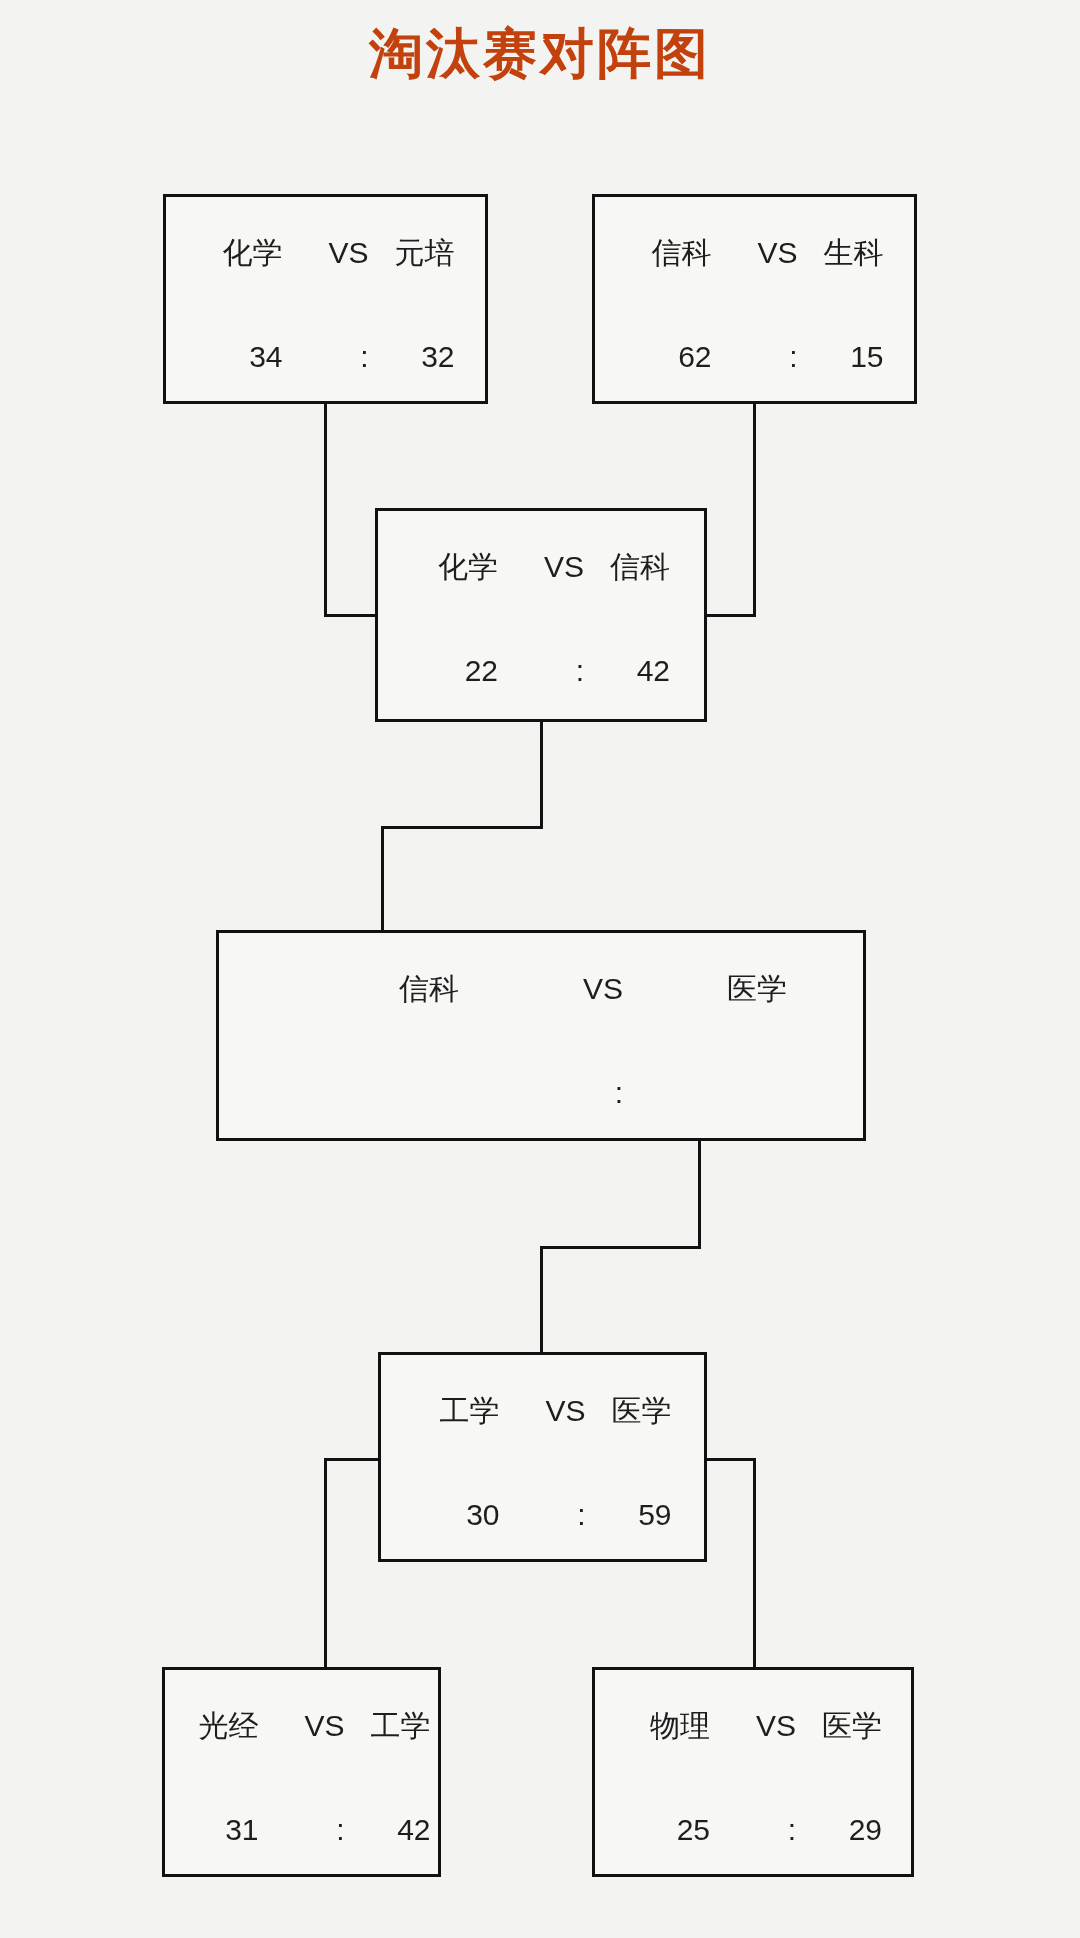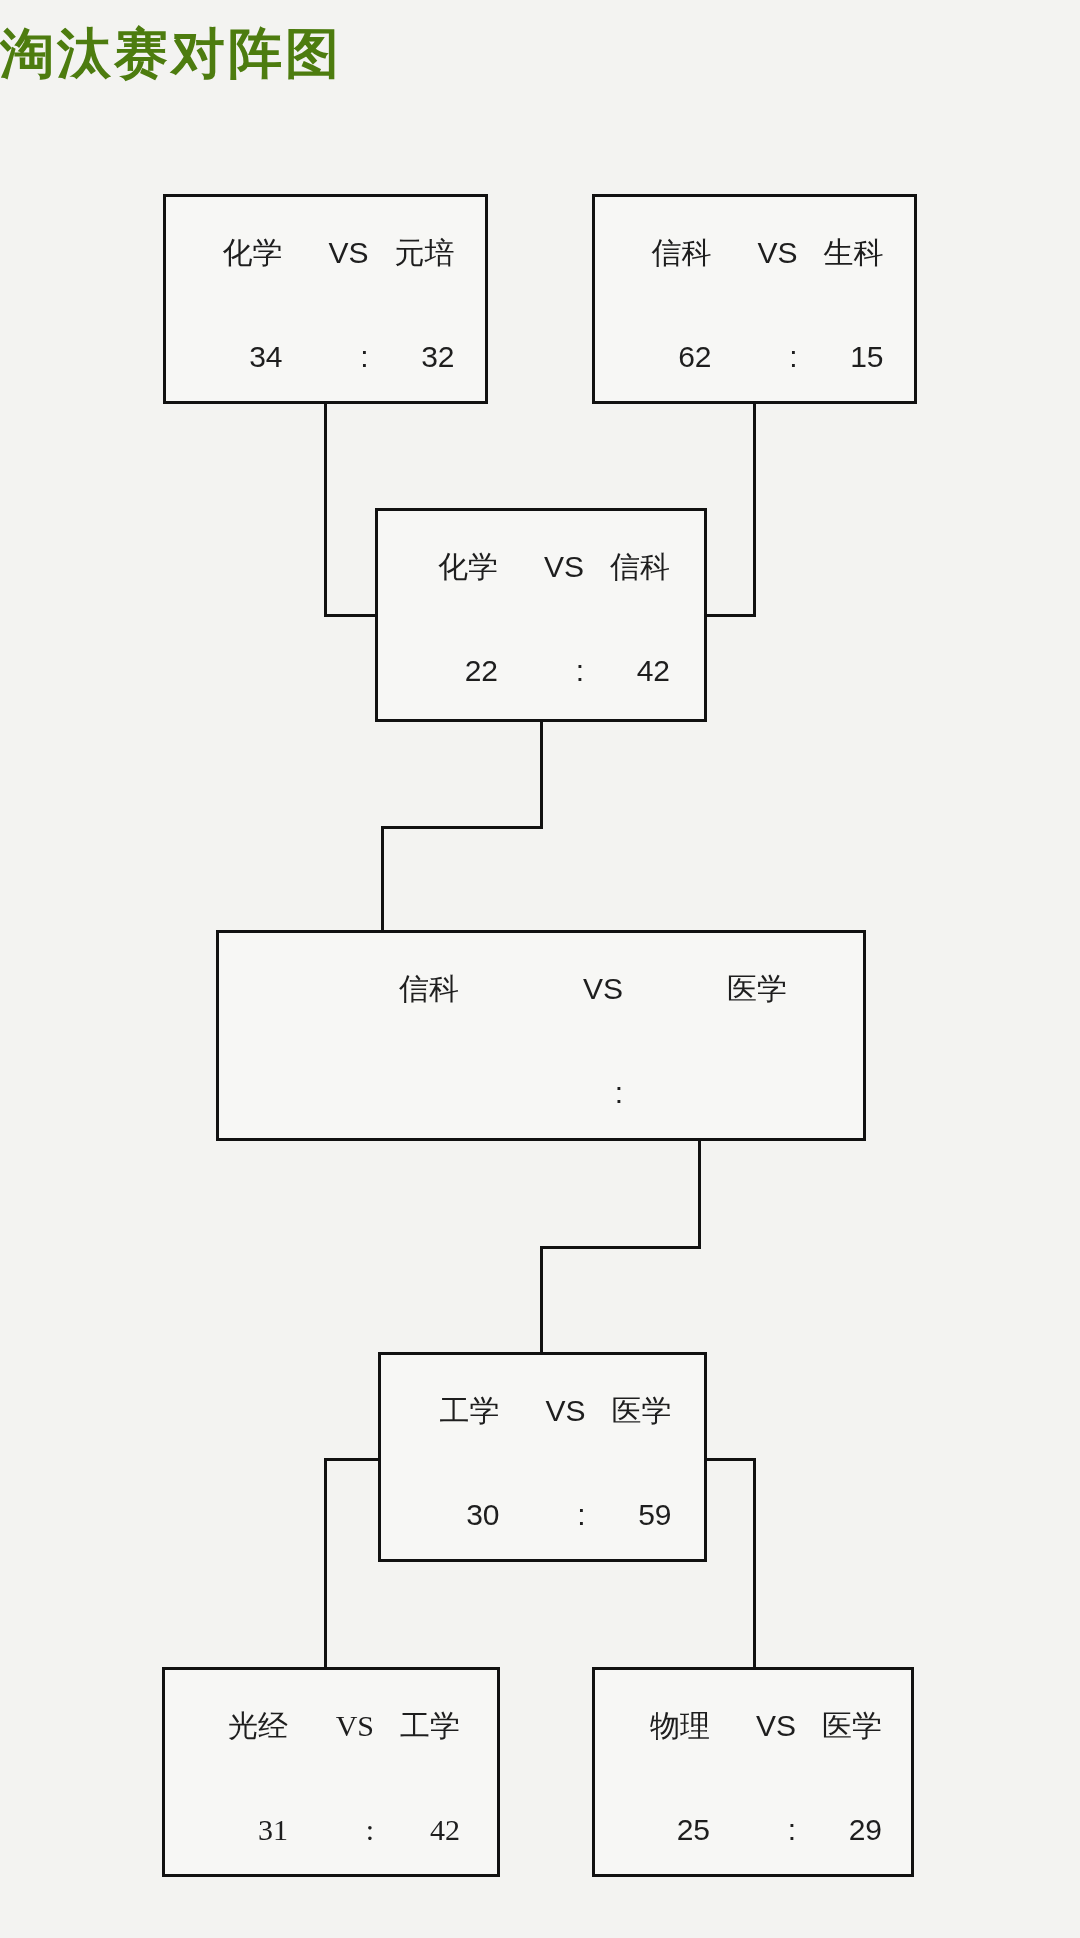--- a/index.html
+++ b/index.html
@@ -14,38 +14,39 @@
     color: #1e1e1e;
     position: relative;
     overflow: hidden;
   }
   .title {
     position: absolute;
     top: 22px;
     left: 0;
     width: 1080px;
     margin: 0;
+    text-align: center;
     font-size: 54px;
     line-height: 62px;
     font-weight: 900;
     letter-spacing: 3px;
-    color: #4d7c0f;
+    color: #c2410c;
   }
   .box {
     position: absolute;
     background: #f7f7f5;
     border: 3px solid #111;
     box-sizing: border-box;
   }
   .box-a { left: 163px; top: 194px; width: 325px; height: 210px; }
   .box-b { left: 592px; top: 194px; width: 325px; height: 210px; }
   .box-c { left: 375px; top: 508px; width: 332px; height: 214px; }
   .box-d { left: 216px; top: 930px; width: 650px; height: 211px; }
   .box-e { left: 378px; top: 1352px; width: 329px; height: 210px; }
-  .box-f { left: 162px; top: 1667px; width: 338px; height: 210px; font-family: Liberation Serif, serif; }
+  .box-f { left: 162px; top: 1667px; width: 279px; height: 210px; }
   .box-g { left: 592px; top: 1667px; width: 322px; height: 210px; }
   .row {
     position: absolute;
     left: 0;
     right: 0;
     display: flex;
     justify-content: center;
     font-size: 30px;
     line-height: 32px;
     white-space: nowrap;

